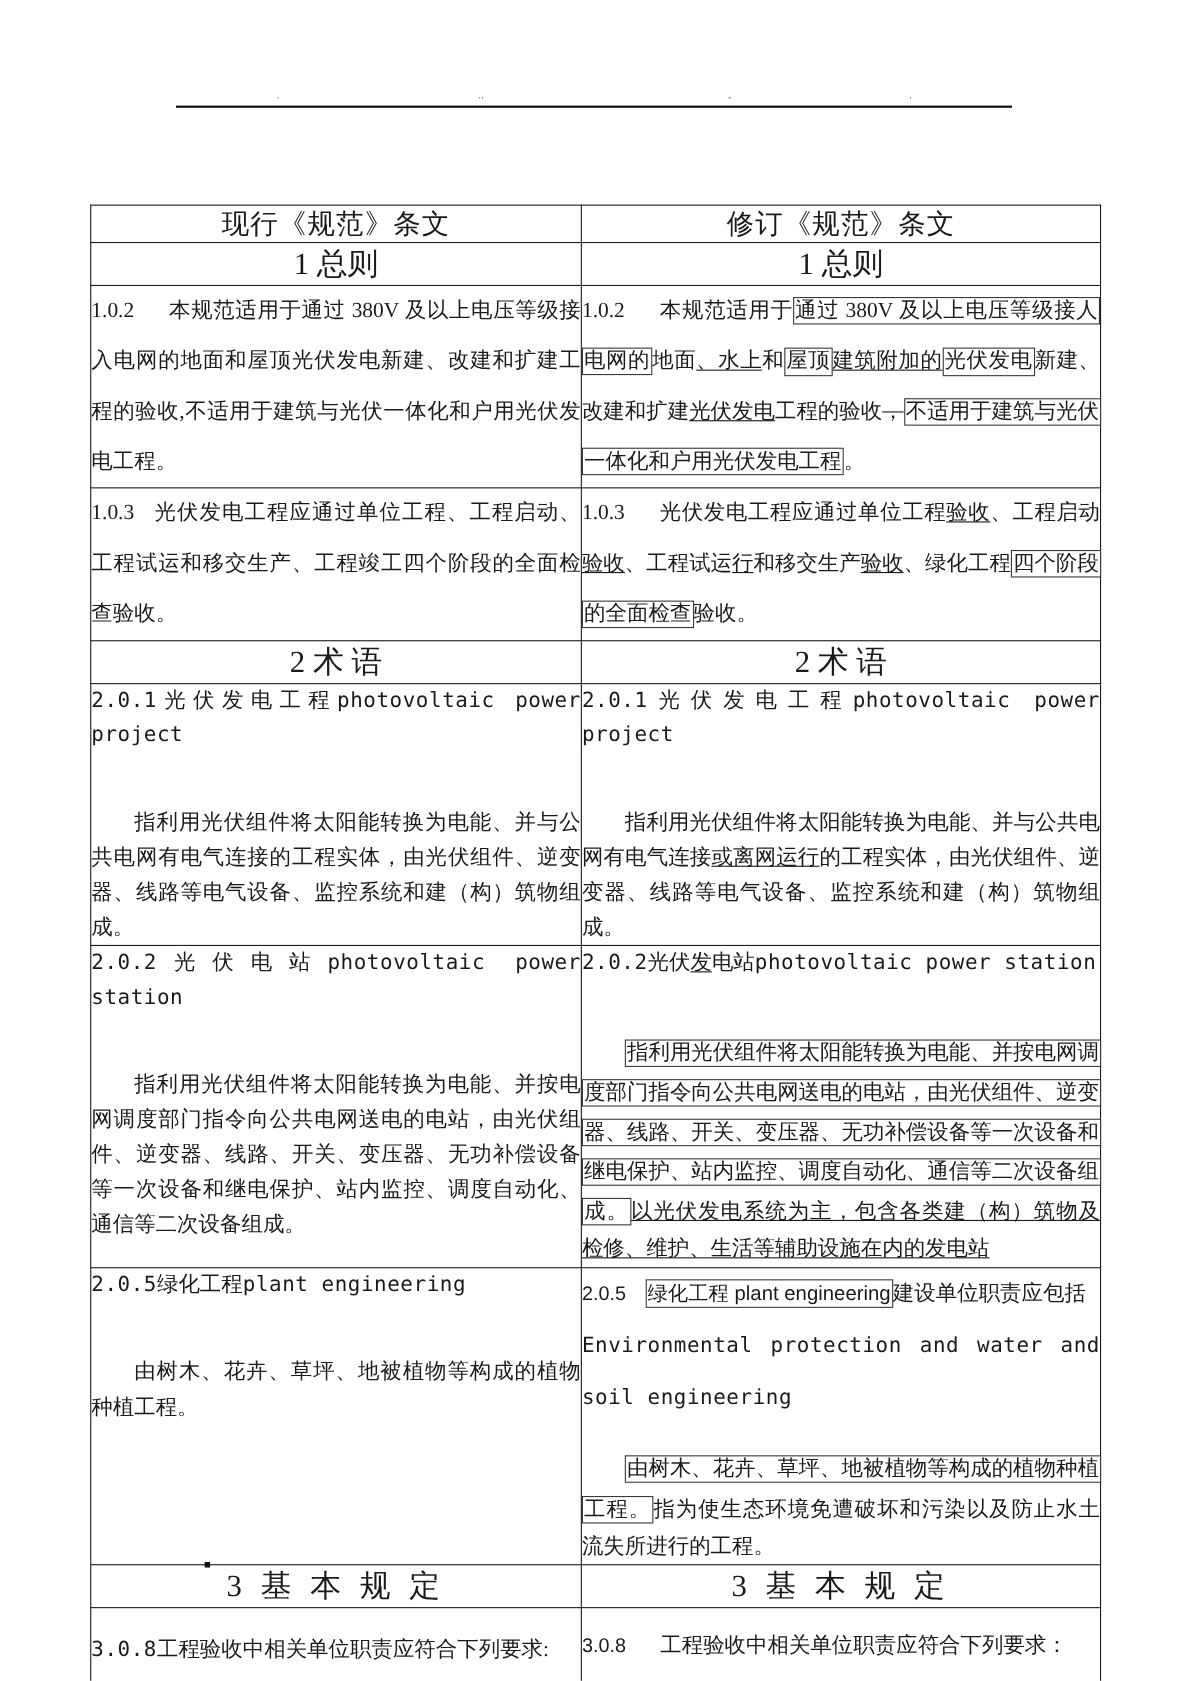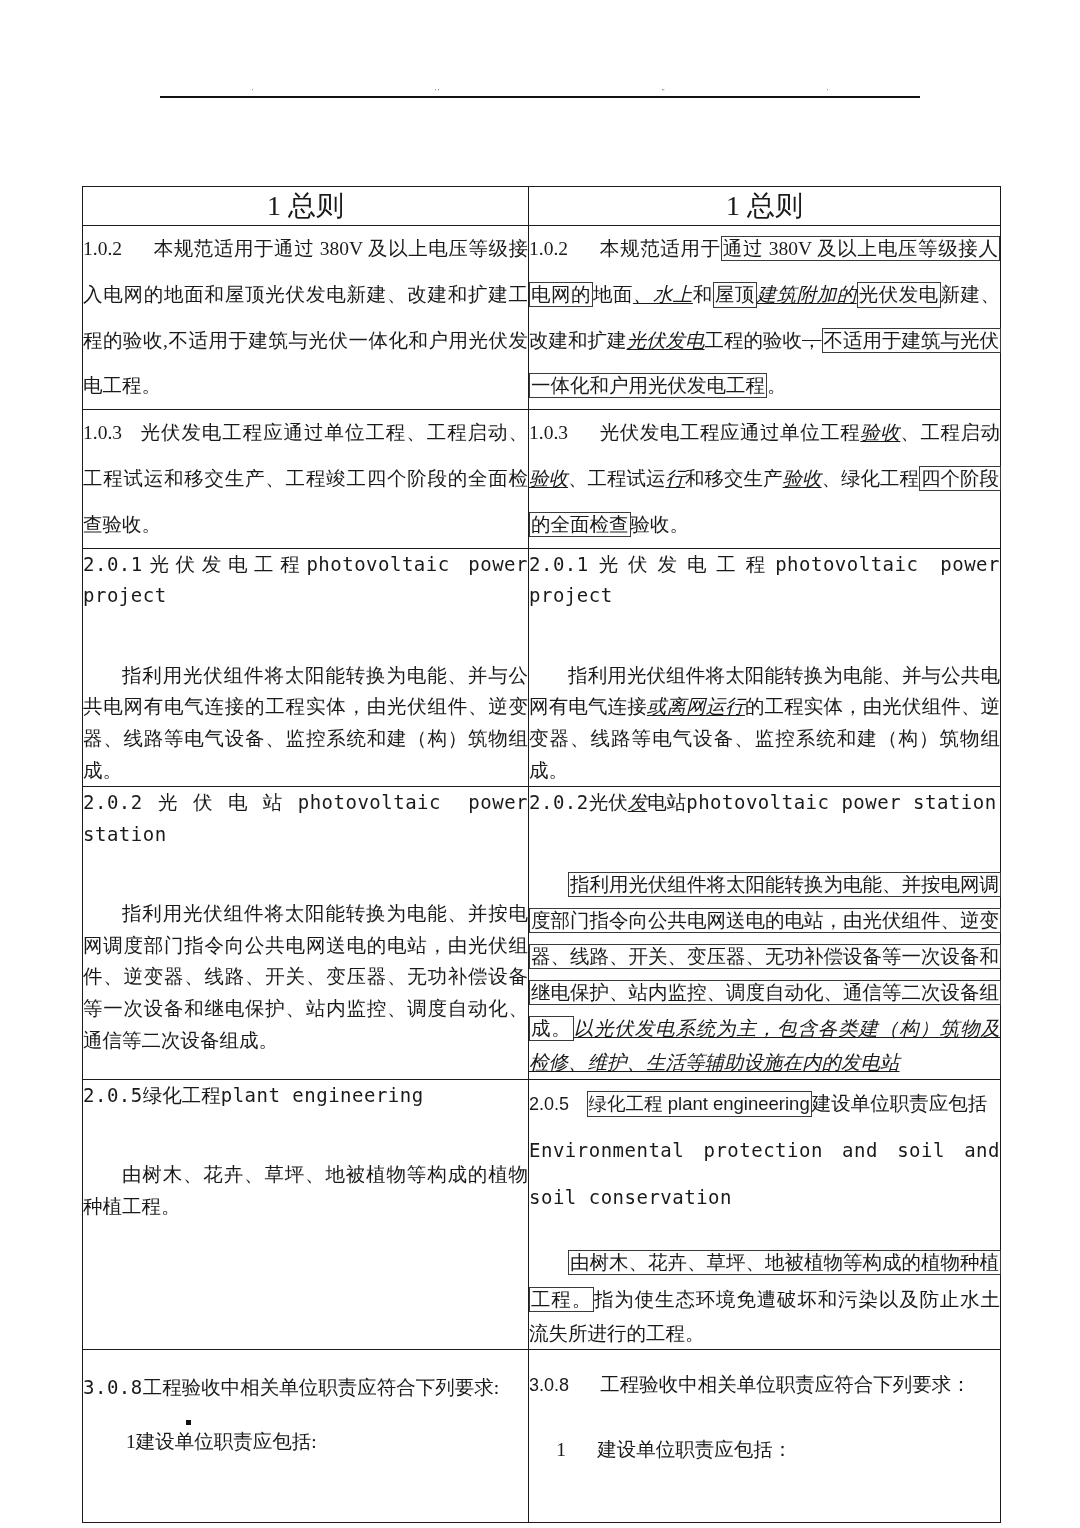--- a/index.html
+++ b/index.html
@@ -123,21 +123,21 @@
   }
   .num { font-family: Liberation Serif, serif; }
 
   
   .boxed {
     border: 1.4px solid #3a3a3a;
     padding: 1px 1px 2px 1px;
     box-decoration-break: clone;
     -webkit-box-decoration-break: clone;
   }
-  .ul { text-decoration: underline; text-underline-offset: 2px; font-style: italic; }
+  .ul { text-decoration: underline; text-underline-offset: 2px; }
   .strike-s { text-decoration: line-through; }
 
   
   .blockbox {
     display: inline;
     border: 1.4px solid #3a3a3a;
     box-decoration-break: clone;
     -webkit-box-decoration-break: clone;
     padding: 1px 1px 1px 1px;
     line-height: 1.85;
@@ -171,20 +171,24 @@
     <div class="header-rule"></div>
   </div>
 
   <table class="cmp">
     <colgroup>
       <col class="c-left">
       <col class="c-right">
     </colgroup>
     <tbody>
 
+      <tr class="frame-top">
+        <td class="title-cell">现行《规范》条文</td>
+        <td class="title-cell">修订《规范》条文</td>
+      </tr>
 
       <tr>
         <td class="chap-cell">1  总则</td>
         <td class="chap-cell">1  总则</td>
       </tr>
 
       <tr>
         <td class="cell">
           <div class="para loose">
             <span class="num">1.0.2</span><span class="gap-lg"></span><span>本规范适用于通过 380V 及以上电压等级接入电网的地面和屋顶光伏发电新建、改建和扩建工程的验收,不适用于建筑与光伏一体化和户用光伏发电工程。</span>
@@ -203,20 +207,24 @@
             <span class="num">1.0.3</span><span class="gap-sm"></span><span>光伏发电工程应通过单位工程、工程启动、工程试运和移交生产、工程竣工四个阶段的全面检查验收。</span>
           </div>
         </td>
         <td class="cell">
           <div class="para loose">
             <span class="num">1.0.3</span><span class="gap-lg"></span><span>光伏发电工程应通过单位工程</span><span class="ul">验收</span><span>、工程启动</span><span class="ul">验收</span><span>、工程试运</span><span class="ul">行</span><span>和移交生产</span><span class="ul">验收</span><span>、绿化工程</span><span class="blockbox">四个阶段的全面检查</span><span>验收。</span>
           </div>
         </td>
       </tr>
 
+      <tr>
+        <td class="chap-cell">2  术  语</td>
+        <td class="chap-cell">2  术  语</td>
+      </tr>
 
       <tr>
         <td class="cell">
           <div class="para tight">
             <span class="mono">2.0.1</span><span>光伏发电工程</span><span class="mono">photovoltaic power project</span>
           </div>
           <div class="para tight indent">指利用光伏组件将太阳能转换为电能、并与公共电网有电气连接的工程实体，由光伏组件、逆变器、线路等电气设备、监控系统和建（构）筑物组成。</div>
         </td>
         <td class="cell">
           <div class="para tight">
@@ -249,27 +257,31 @@
         <td class="cell">
           <div class="para tight">
             <span class="mono">2.0.5</span><span>绿化工程</span><span class="mono">plant engineering</span>
           </div>
           <div class="para tight indent">由树木、花卉、草坪、地被植物等构成的植物种植工程。</div>
         </td>
         <td class="cell">
           <div class="para mid" style="line-height:2.45">
             <span class="sans" style="font-size:18px">2.0.5</span><span class="gap-sm"></span><span class="boxed sans" style="font-size:18.5px"><span>绿化工程</span> <span>plant engineering</span></span><span>建设单位职责应包括</span>
           </div>
-          <div class="para mid mono" style="line-height:2.45; text-align:justify">Environmental protection and soil and soil conservation</div>
+          <div class="para mid mono" style="line-height:2.45; text-align:justify">Environmental protection and water and soil engineering</div>
           <div class="para tight indent" style="margin-top:25px">
             <span class="blockbox">由树木、花卉、草坪、地被植物等构成的植物种植工程。</span><span>指为使生态环境免遭破坏和污染以及防止水土流失所进行的工程。</span>
           </div>
         </td>
       </tr>
 
+      <tr>
+        <td class="chap-cell"><span class="sp">3  基 本 规 定</span></td>
+        <td class="chap-cell"><span class="sp">3  基 本 规 定</span></td>
+      </tr>
 
       <tr>
         <td class="cell" style="padding-top:22px; height:150px">
           <div class="para tight">
             <span class="mono">3.0.8</span><span>工程验收中相关单位职责应符合下列要求:</span>
           </div>
           <div class="blankline"></div>
           <div class="para tight" style="padding-left:2.2em">
             <span class="num">1</span><span>建设单位职责应包括:</span>
           </div>

